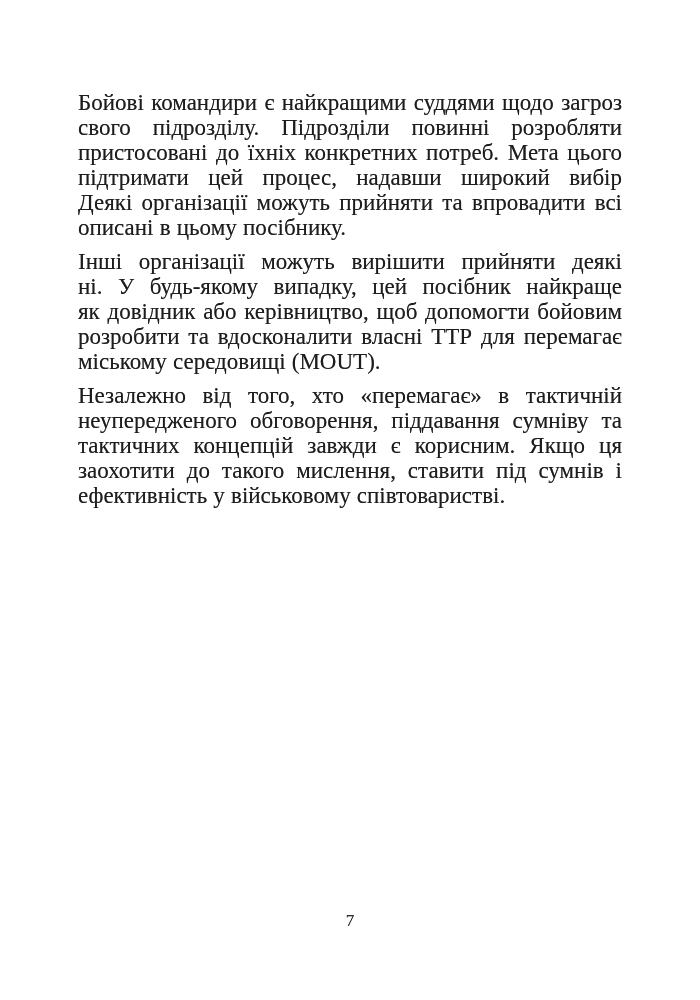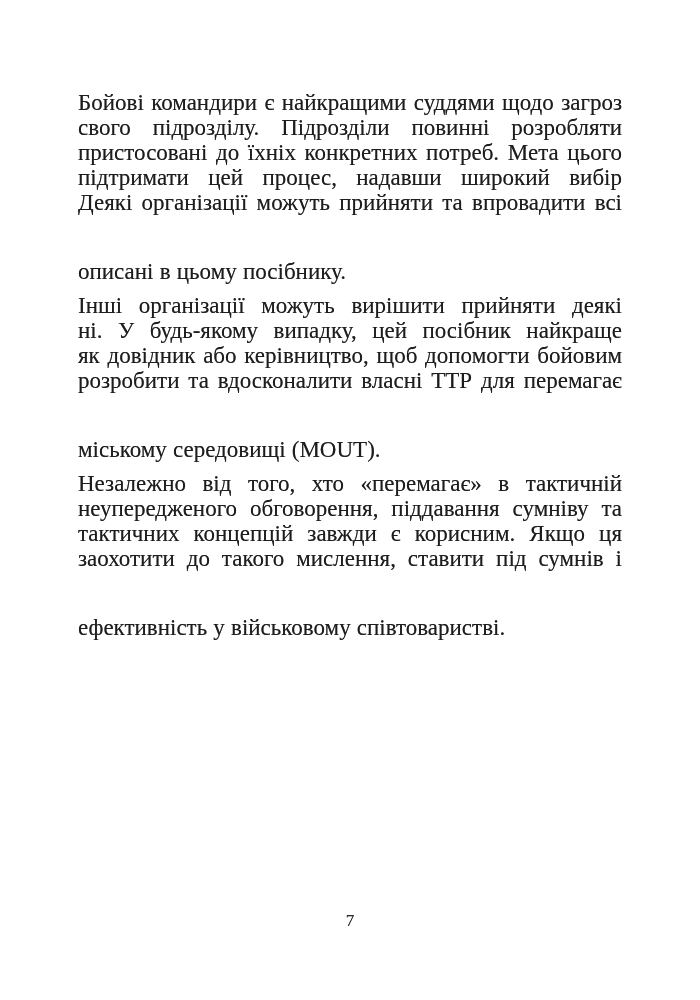--- a/index.html
+++ b/index.html
@@ -33,21 +33,20 @@
     white-space: normal;
     text-align: justify;
     text-align-last: justify;
     -moz-text-align-last: justify;
     text-shadow: 0 0 0.5px rgba(20,20,20,0.55);
     word-spacing: 0.02em;
   }
   .line.last-line {
     text-align: center;
     text-align-last: left;
-    margin-top: 44px;
     -moz-text-align-last: left;
   }
   .page-number {
     position: absolute;
     left: 78px;
     top: 910px;
     width: 544px;
     text-align: center;
     font-size: 17px;
     line-height: 22px;

